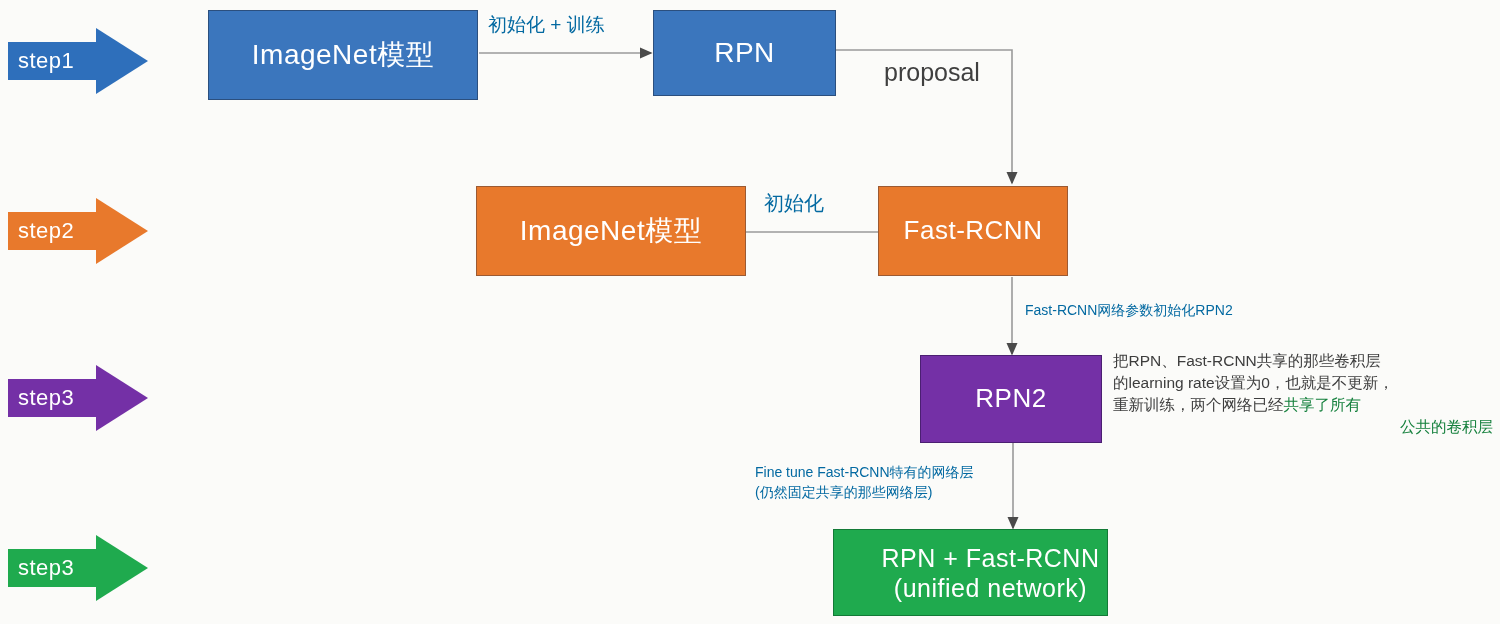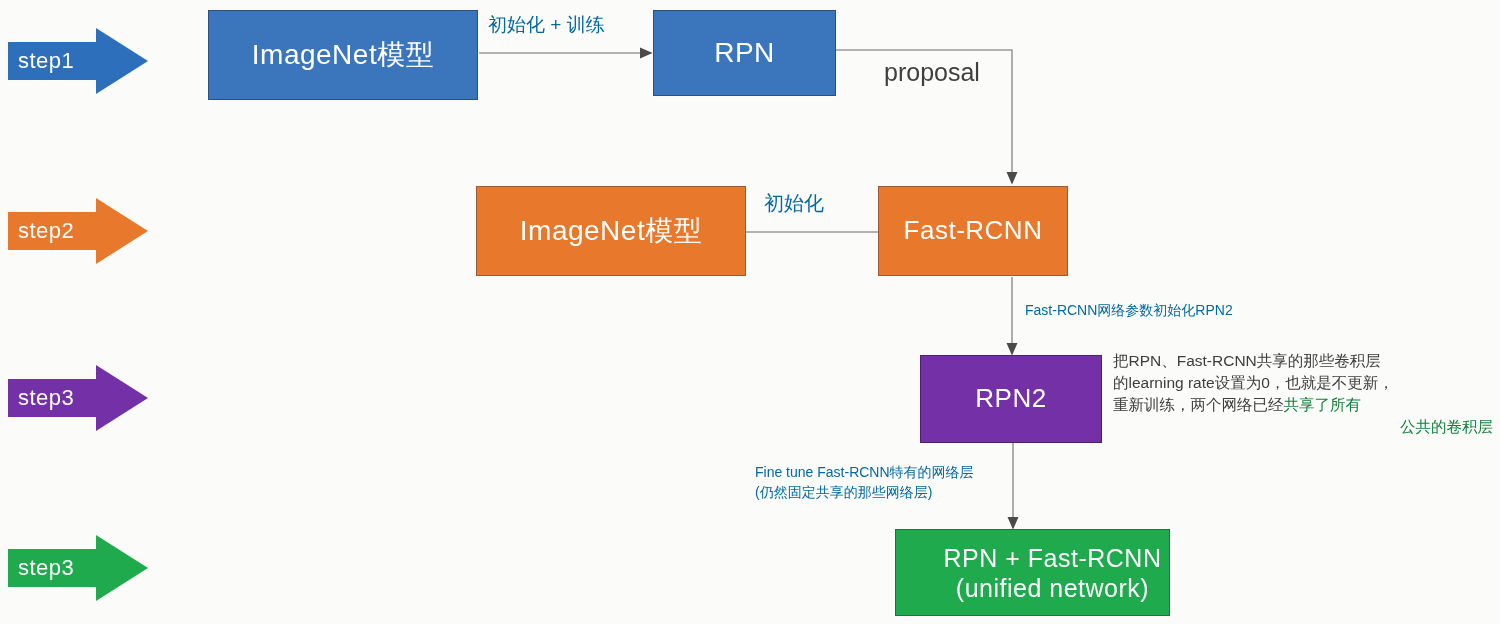--- a/index.html
+++ b/index.html
@@ -180,21 +180,21 @@
   </div>
 
   <div class="node node-orange" style="left:878px; top:186px; width:190px; height:90px; font-size:26px;">
     <span class="node-text">Fast-RCNN</span>
   </div>
 
   <div class="node node-purple" style="left:920px; top:355px; width:182px; height:88px; font-size:26px;">
     <span class="node-text">RPN2</span>
   </div>
 
-  <div class="node node-green" style="left:895px; top:529px; width:275px; height:87px; font-size:25px; flex-direction:column;padding-left:40px;">
+  <div class="node node-green" style="left:833px; top:529px; width:275px; height:87px; font-size:25px; flex-direction:column;padding-left:40px;">
     <span class="node-text">RPN + Fast-RCNN</span>
     <span class="node-text">(unified network)</span>
   </div>
 
   <div class="edge-label lbl-init-train">初始化 + 训练</div>
   <div class="edge-label lbl-proposal">proposal</div>
   <div class="edge-label lbl-init">初始化</div>
   <div class="edge-label lbl-frcnn-rpn2">Fast-RCNN网络参数初始化RPN2</div>
   <div class="edge-label lbl-finetune">
     <span class="annot-line">Fine tune Fast-RCNN特有的网络层</span>

